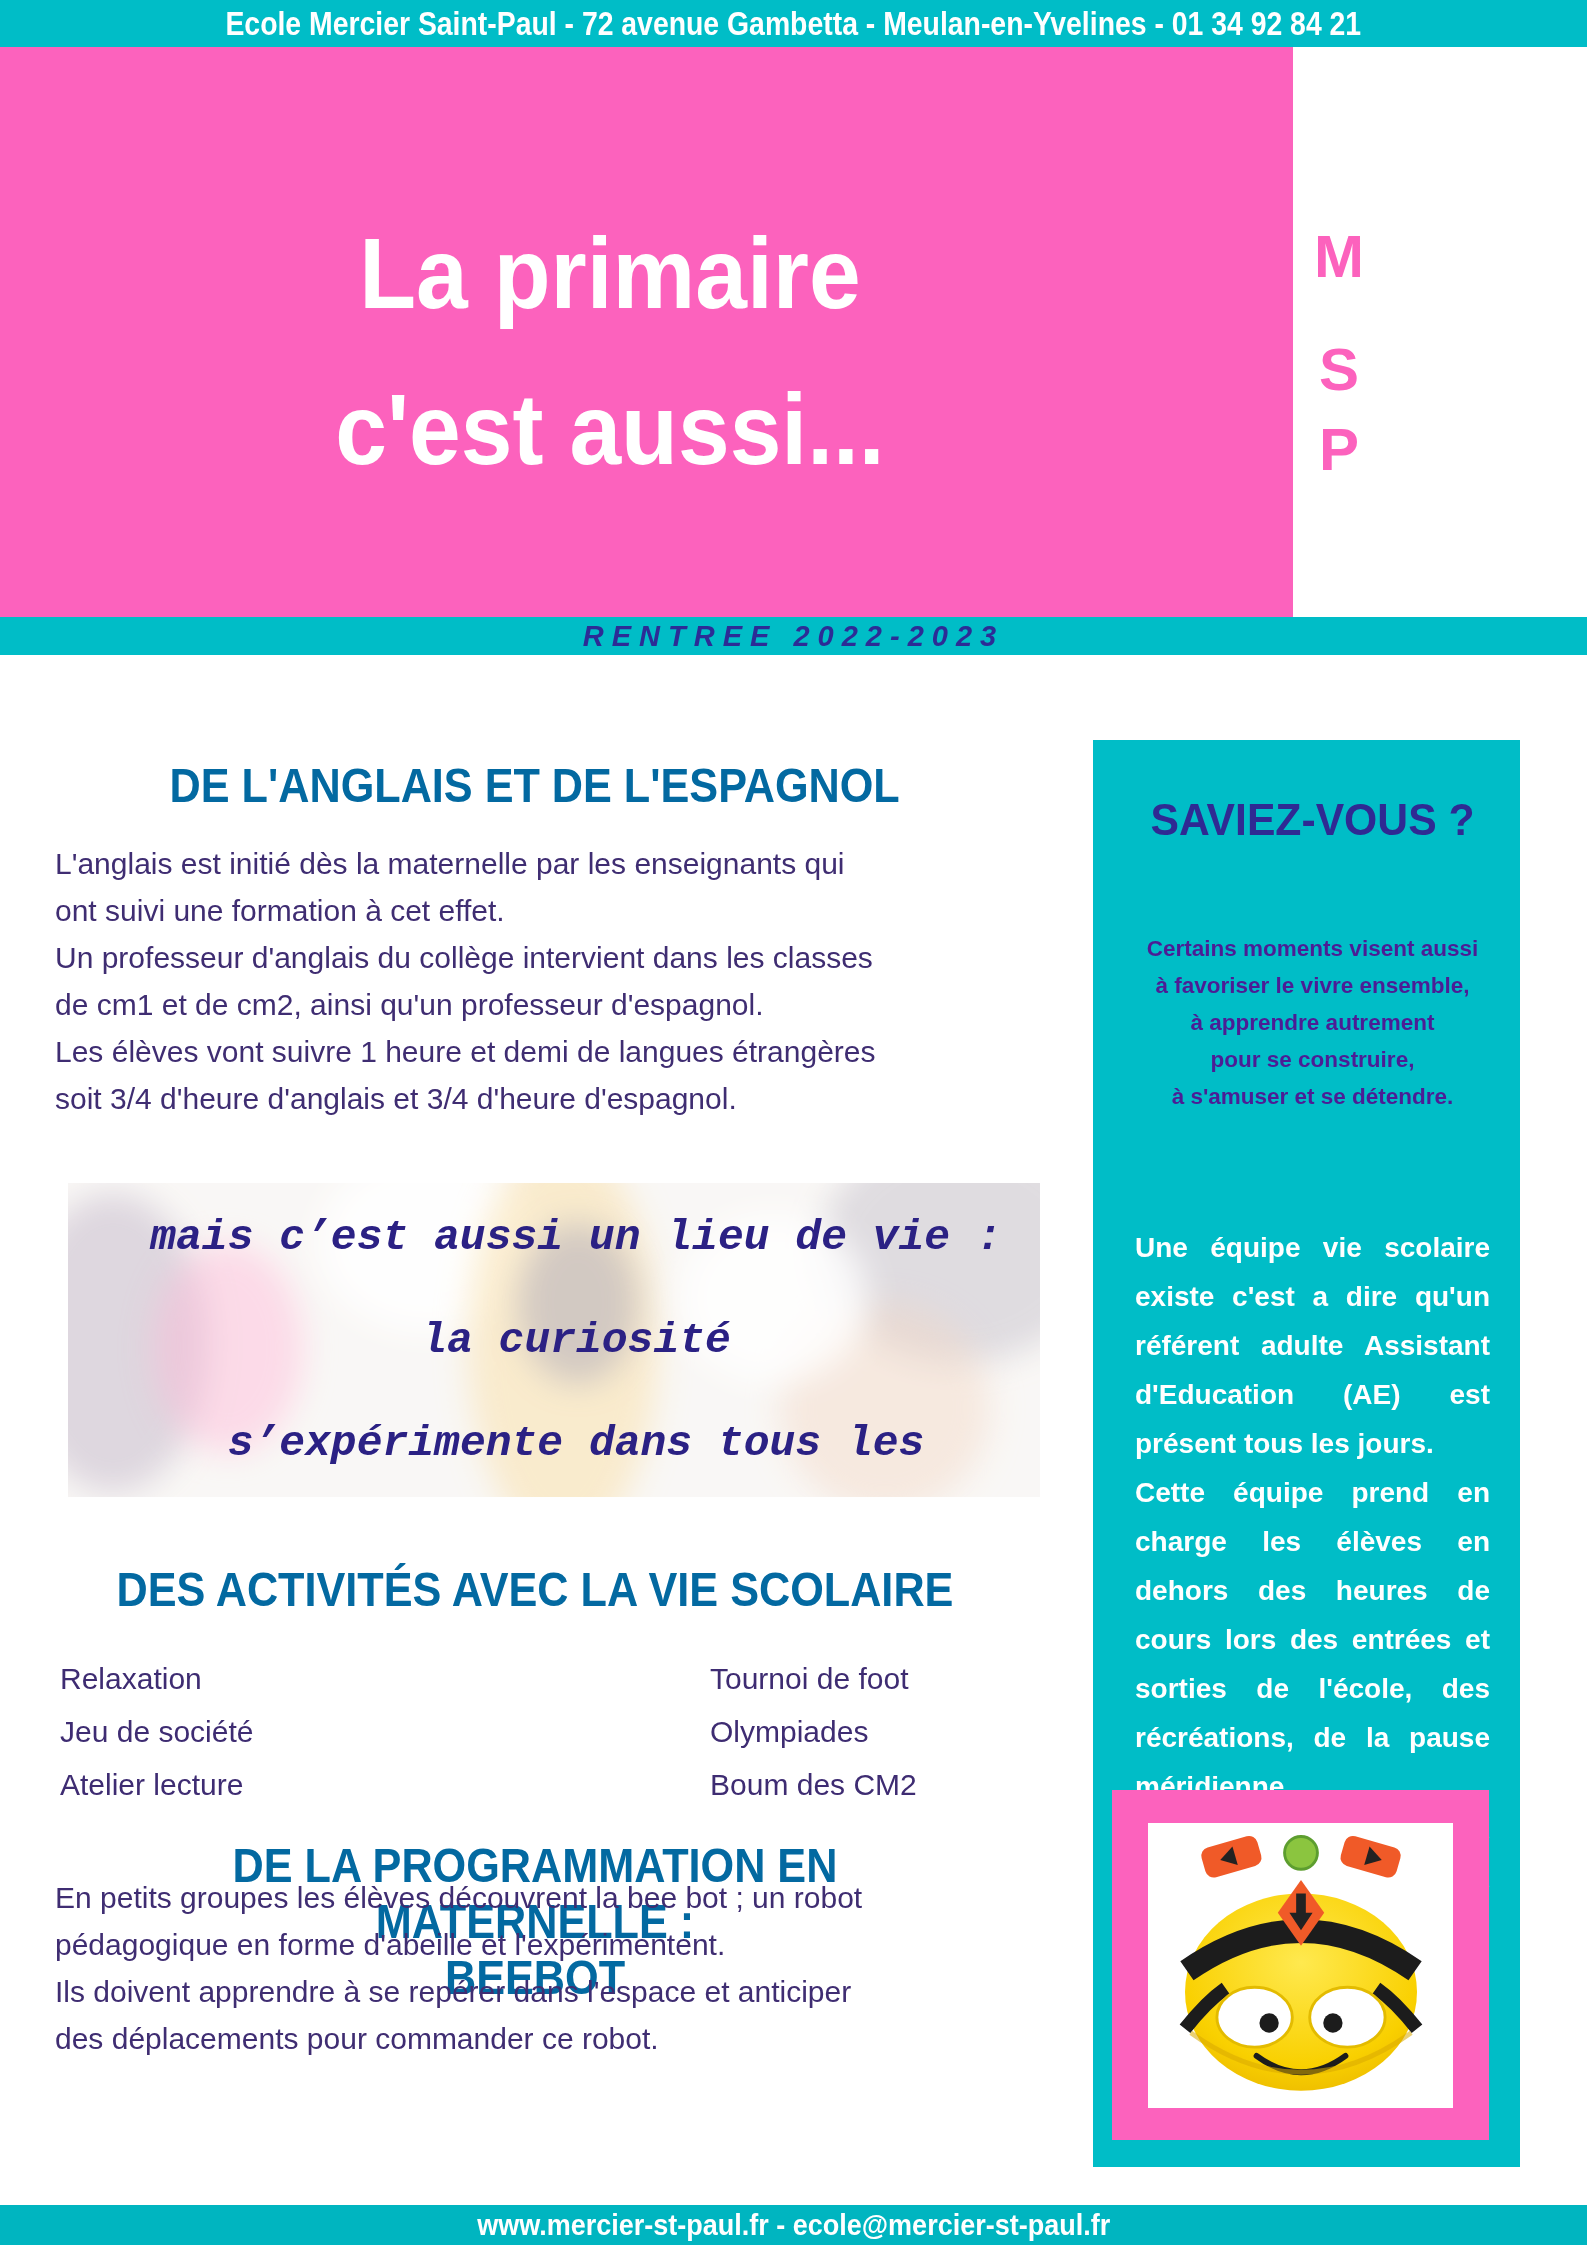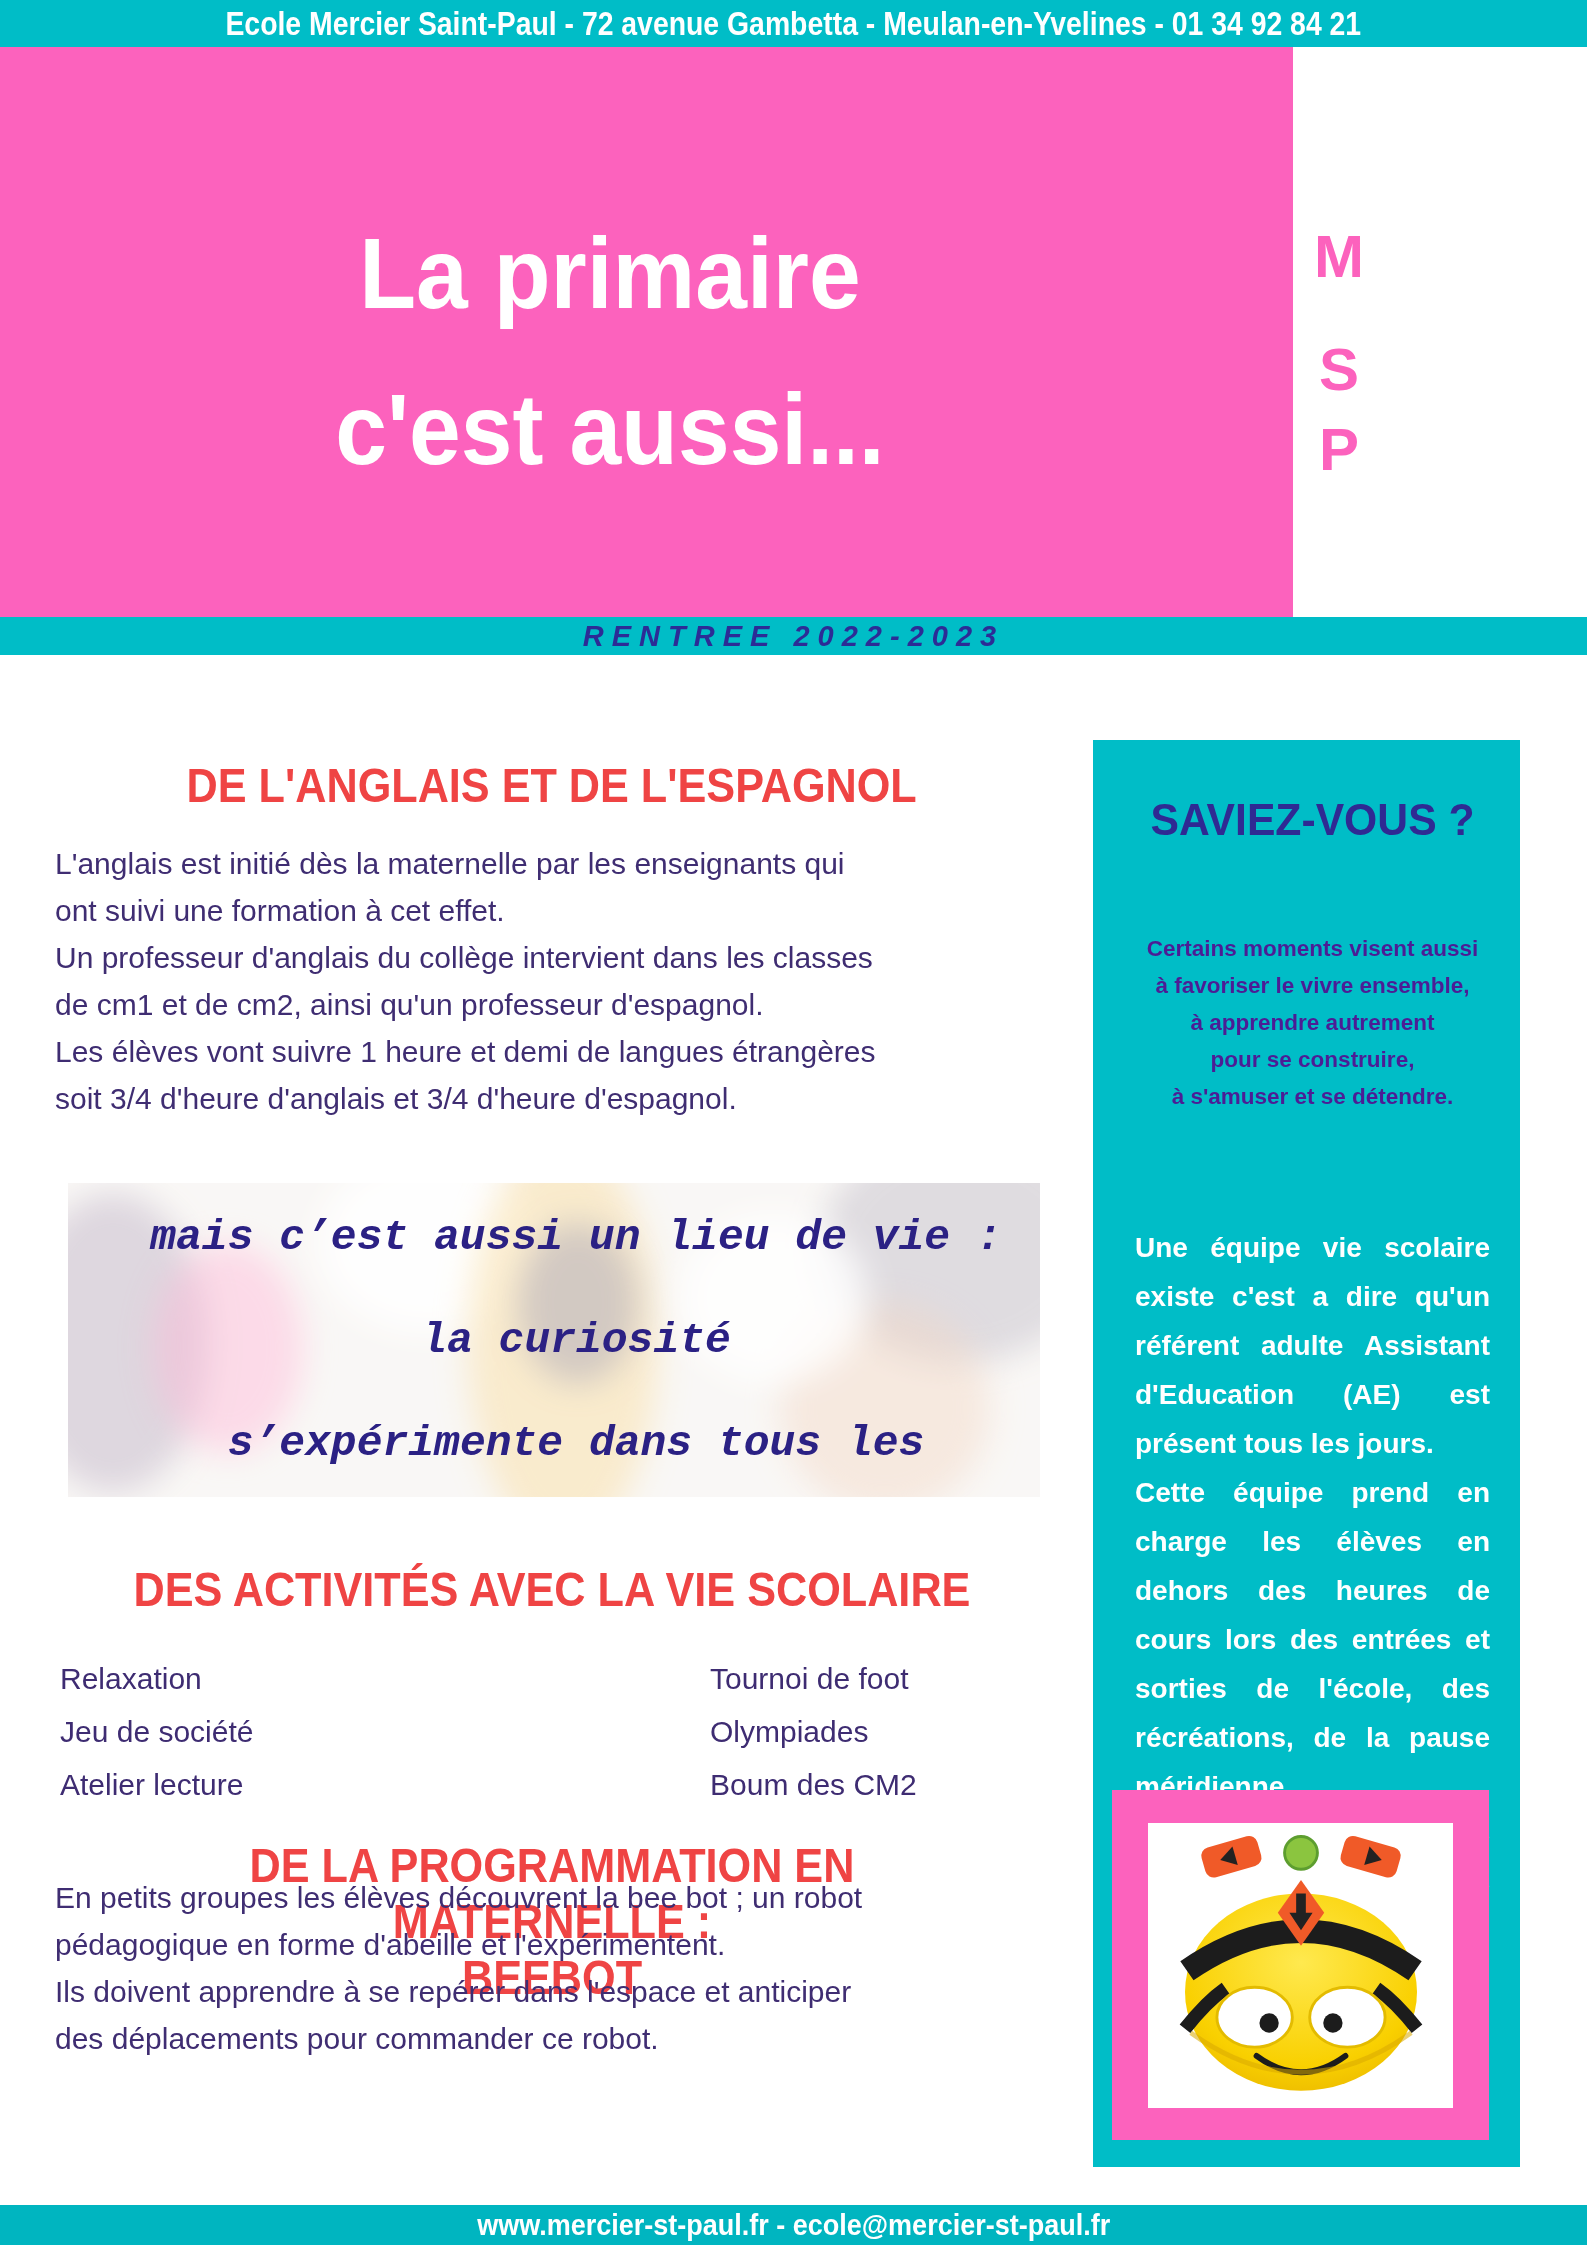--- a/index.html
+++ b/index.html
@@ -25,22 +25,22 @@
   .logo-box.sp{height:172px;font-size:60px;line-height:80px;}
   .tree{position:absolute;left:1395px;top:125px;}
 
   
   .banner{left:0;top:617px;width:1587px;height:38px;background:#00bdc7;
           display:flex;align-items:center;justify-content:center;}
   .banner span{color:#2c2c96;font-weight:bold;font-style:italic;font-size:29px;
                letter-spacing:8px;white-space:nowrap;}
 
   
-  .h-ind{position:absolute;left:57px;width:990px;text-align:center;
-         color:#ef4444;font-weight:bold;font-size:48px;line-height:56px;}
+  .h-ind{position:absolute;left:40px;width:990px;text-align:center;
+         color:#0369a1;font-weight:bold;font-size:48px;line-height:56px;}
   .h-ind span{display:inline-block;transform:scaleX(.9);}
   .para{position:absolute;left:55px;width:1000px;color:#3f2d72;
         font-size:30px;line-height:47px;white-space:pre-line;}
 
   .quote-photo{left:68px;top:1183px;width:972px;height:314px;background:#f6f3f0;overflow:hidden;}
   .blob{position:absolute;border-radius:50%;filter:blur(16px);}
   .quote-photo .wash{position:absolute;inset:0;background:rgba(255,255,255,.38);}
   .quote-text{position:absolute;inset:0;display:flex;align-items:center;justify-content:center;
               text-align:center;font-family:Liberation Mono, monospace;
               font-style:italic;font-weight:bold;font-size:43px;line-height:103px;

